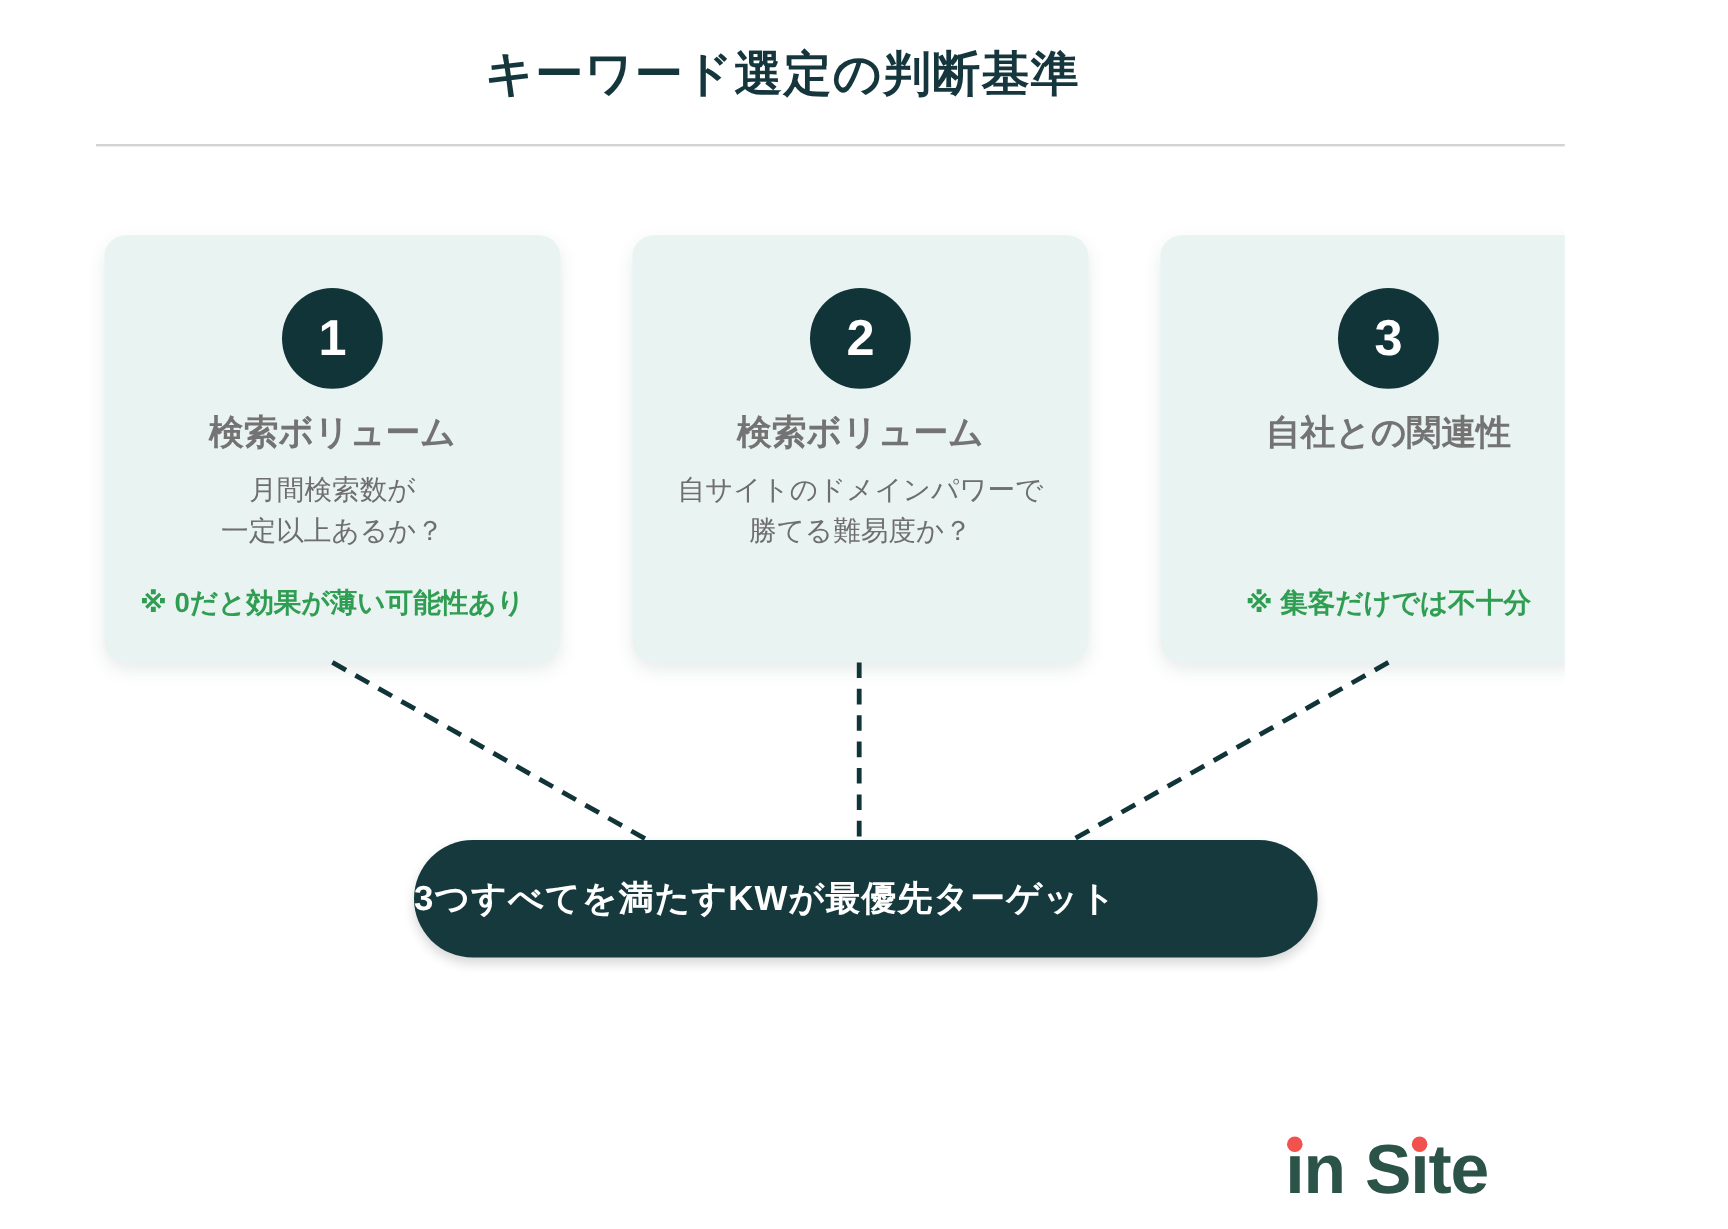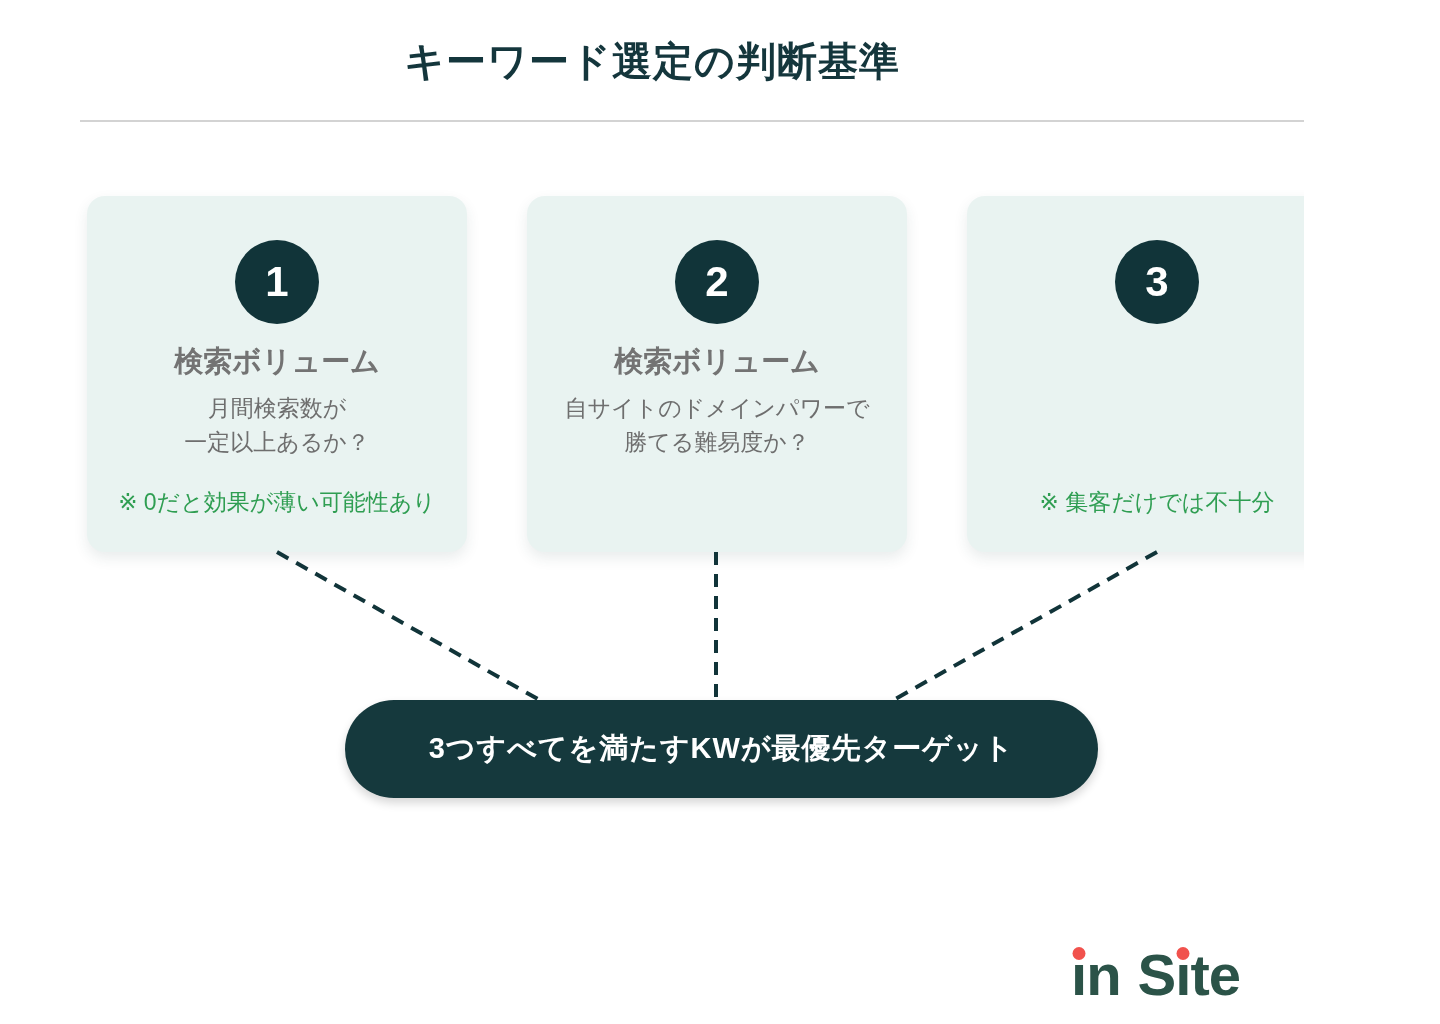--- a/index.html
+++ b/index.html
@@ -59,35 +59,35 @@
     font-size:29px;font-weight:bold;color:#737373;
     line-height:1.2;white-space:nowrap;
   }
   .card-desc{
     margin:12px 0 0 0;
     font-size:23px;line-height:34px;
     color:var(--text-gray);text-align:center;
   }
   .card-note{
     margin:auto 0 0 0;
-    font-size:23px;font-weight:normal;
+    font-size:23px;font-weight:bold;
     color:var(--accent-green);white-space:nowrap;
   }
   .connectors{
     position:absolute;left:0;top:0;width:1440px;height:1024px;
     pointer-events:none;
   }
   .connectors line{
     stroke:var(--dark-teal);stroke-width:4;stroke-dasharray:13 9;
   }
   .pill{
     position:absolute;left:345px;top:700px;
     width:753px;height:98px;border-radius:49px;
     background:#15393d;
-    display:flex;align-items:center;justify-content:center;
+    display:flex;align-items:center;
     box-shadow:0 5px 10px rgba(0,0,0,.16);
   }
   .pill span{
     color:#fff;font-size:29px;font-weight:bold;letter-spacing:1px;
     white-space:nowrap;
   }
   .logo{
     position:absolute;right:64px;bottom:20px;
     display:flex;gap:17px;align-items:flex-end;
     color:var(--logo-green);
@@ -135,20 +135,21 @@
       <p class="card-desc">
         <span>自サイトのドメインパワーで</span><br>
         <span>勝てる難易度か？</span>
       </p>
     </section>
 
     <section class="card">
       <div class="badge">
         <span>3</span>
       </div>
+      <h2 class="card-title">自社との関連性</h2>
       <p class="card-note">※ 集客だけでは不十分</p>
     </section>
 
   </div>
 
   <svg class="connectors" viewBox="0 0 1440 1024" aria-hidden="true">
     <line x1="277" y1="552" x2="543" y2="702"></line>
     <line x1="716" y1="552" x2="716" y2="702"></line>
     <line x1="1157" y1="552" x2="890" y2="702"></line>
   </svg>

